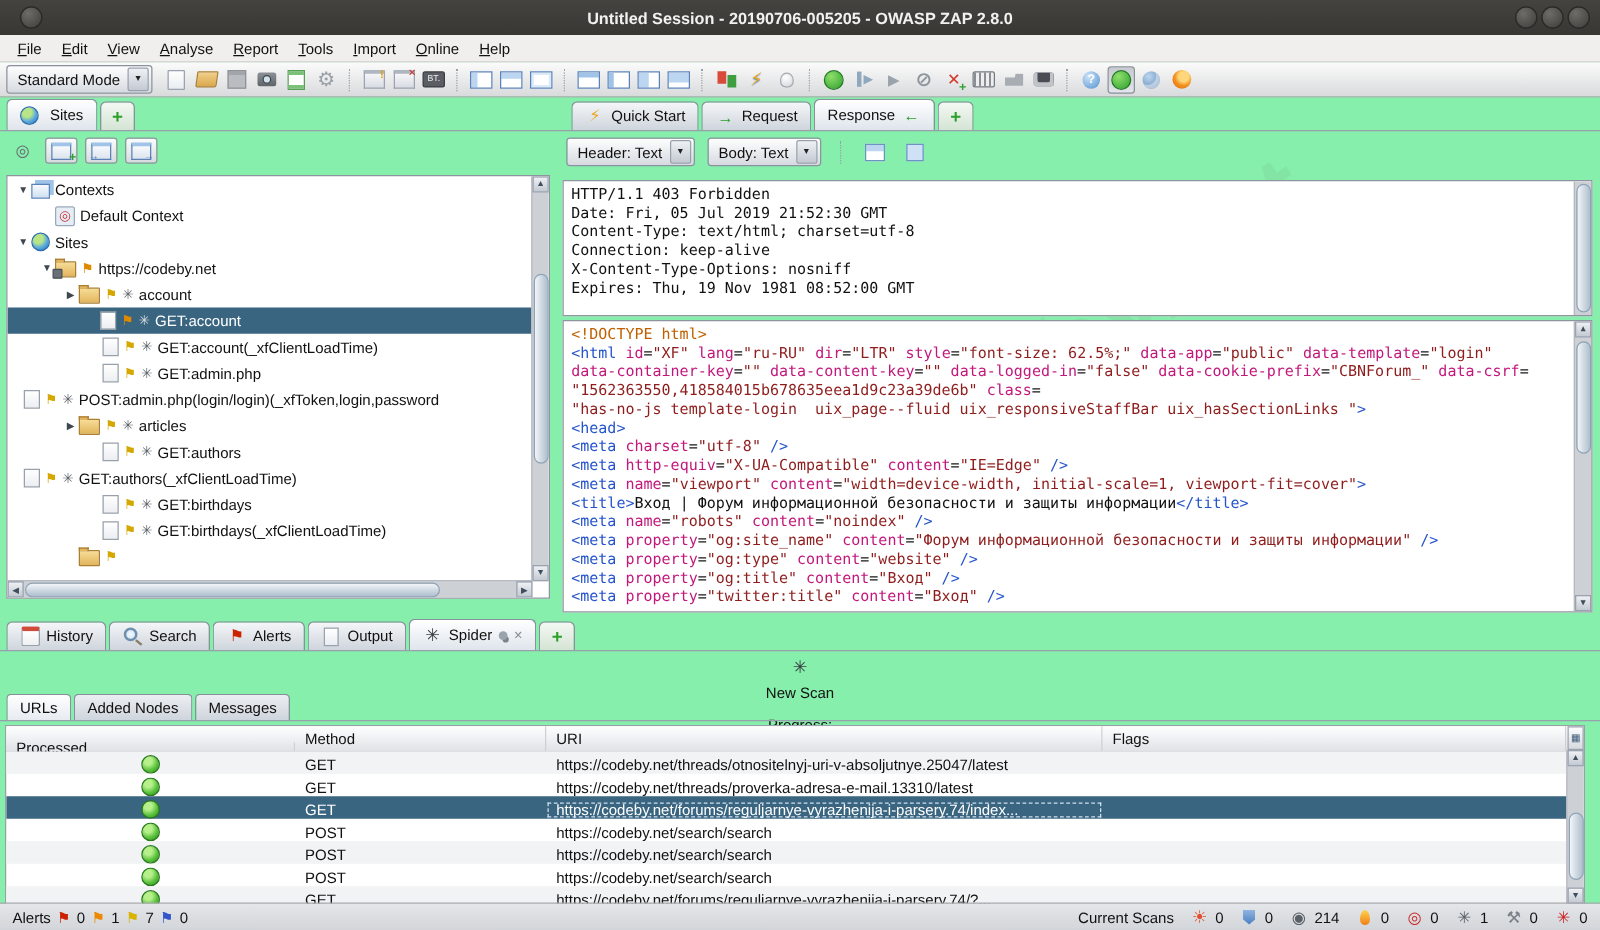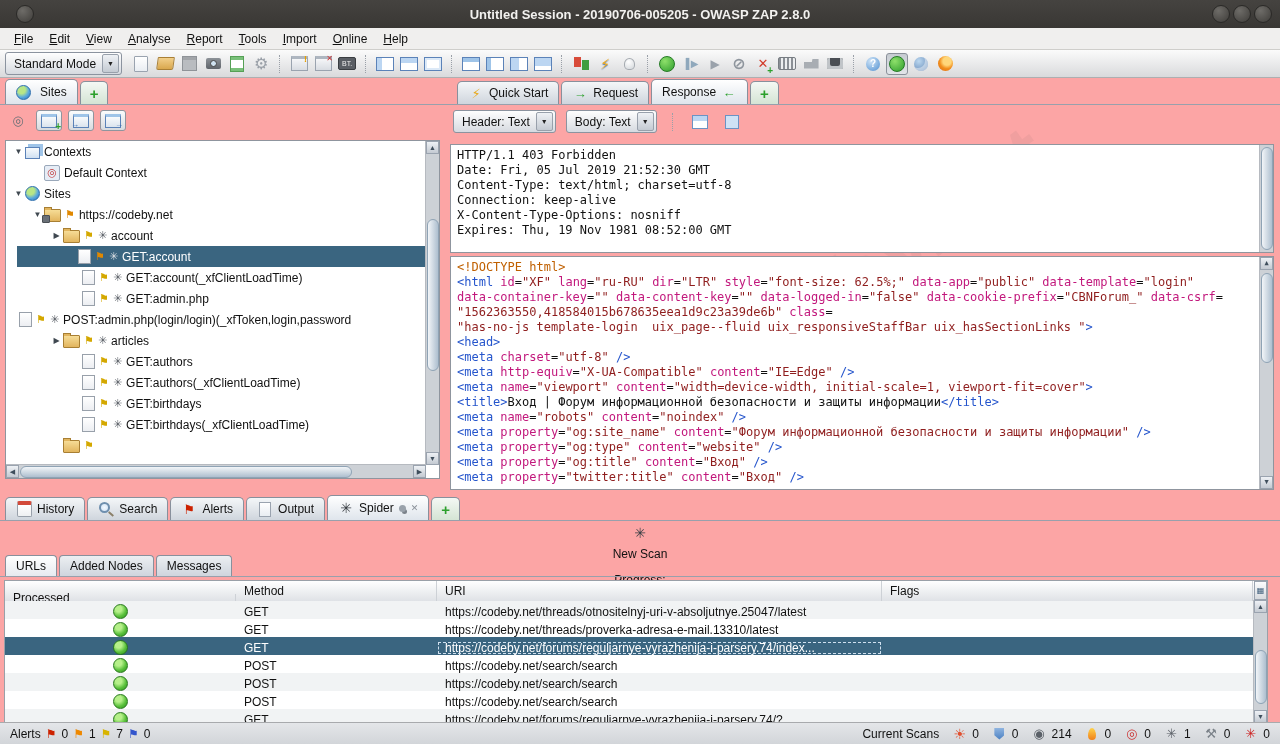--- a/index.html
+++ b/index.html
@@ -1,16 +1,16 @@
 <!DOCTYPE html>
 <html><head>
 <meta charset="utf-8">
 <style>
   html,body{margin:0;padding:0;background:#555;}
-  .win{position:relative;width:1280px;height:744px;background:#fca5a5;overflow:hidden;
+  .win{position:relative;width:1280px;height:744px;background:#86efac;overflow:hidden;
        font-family:"Liberation Sans","DejaVu Sans",sans-serif;font-size:12px;color:#111;}
   
   .titlebar{position:absolute;left:0;top:0;width:1280px;height:28px;background:linear-gradient(#454340,#393734);
             display:flex;align-items:center;border-bottom:1px solid #262522;}
   .titlebar .title{position:absolute;left:0;right:0;text-align:center;color:#f2f1ef;font-weight:bold;font-size:13px;}
   .wc{width:16px;height:16px;border-radius:50%;border:1px solid #2a2927;
       background:radial-gradient(circle at 35% 30%,#6e6c68,#3e3c39);}
   .wc.l{position:absolute;left:16px;}
   .wbtns{position:absolute;right:8px;display:flex;gap:3px;}
   
@@ -278,21 +278,21 @@
             <span class="ti ti-flag f-o"></span>
             <span>https://codeby.net</span>
           </div>
           <div class="trow" style="padding-left: 44px;">
             <span class="exp">▶</span>
             <span class="ti ti-folder"></span>
             <span class="ti ti-flag f-y"></span>
             <span class="ti ti-spider"></span>
             <span>account</span>
           </div>
-          <div class="trow sel" style="padding-left: 48px; margin-left: 11px;">
+          <div class="trow sel" style="padding-left: 61px;">
             <span class="exp"></span>
             <span class="ti ti-page"></span>
             <span class="ti ti-flag f-o"></span>
             <span class="ti ti-spider"></span>
             <span>GET:account</span>
           </div>
           <div class="trow" style="padding-left: 63px;">
             <span class="exp"></span>
             <span class="ti ti-page"></span>
             <span class="ti ti-flag f-y"></span>
@@ -320,21 +320,21 @@
             <span class="ti ti-spider"></span>
             <span>articles</span>
           </div>
           <div class="trow" style="padding-left: 63px;">
             <span class="exp"></span>
             <span class="ti ti-page"></span>
             <span class="ti ti-flag f-y"></span>
             <span class="ti ti-spider"></span>
             <span>GET:authors</span>
           </div>
-          <div class="trow" style="padding-left: 63px; text-align: center;">
+          <div class="trow" style=" text-align: center;">
             <span class="exp"></span>
             <span class="ti ti-page"></span>
             <span class="ti ti-flag f-y"></span>
             <span class="ti ti-spider"></span>
             <span>GET:authors(_xfClientLoadTime)</span>
           </div>
           <div class="trow" style="padding-left: 63px;">
             <span class="exp"></span>
             <span class="ti ti-page"></span>
             <span class="ti ti-flag f-y"></span>

